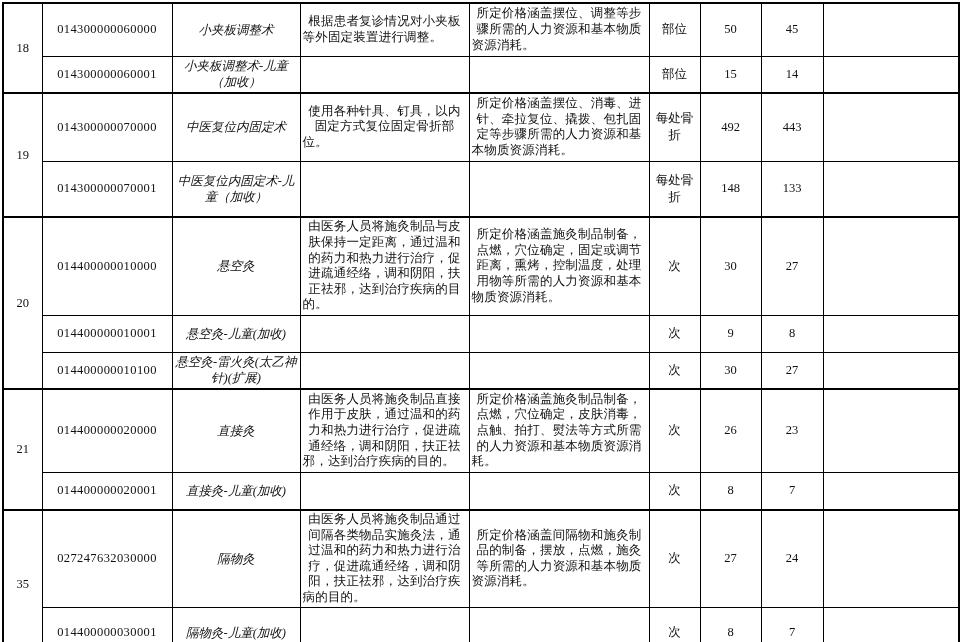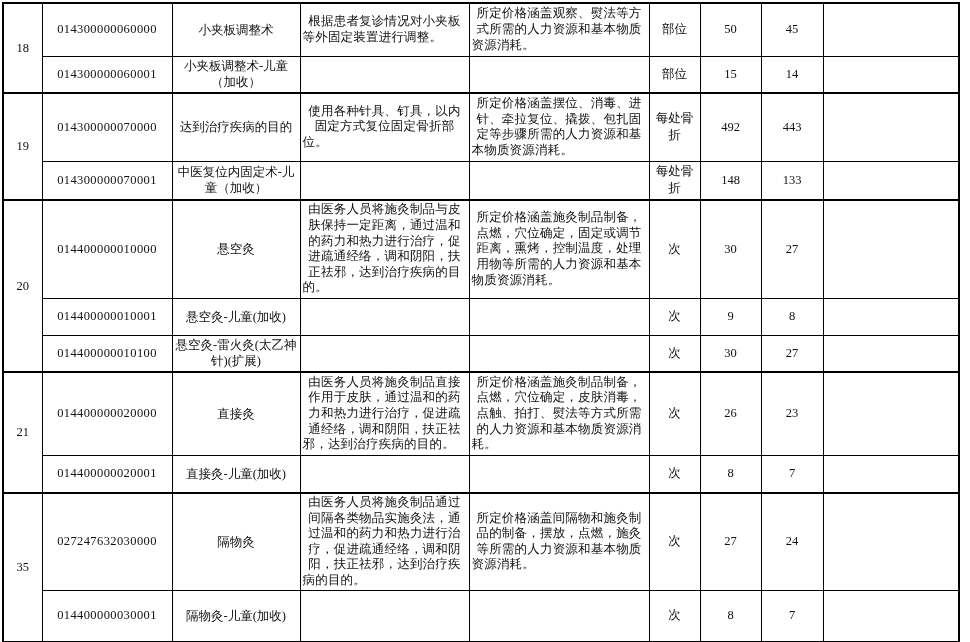--- a/index.html
+++ b/index.html
@@ -38,20 +38,21 @@
   td.cell-desc, td.cell-cov {
     text-align: justify;
     text-align-last: left;
     line-height: 15.6px;
     padding: 2px 3px 2px 4px;
     letter-spacing: 0.2px;
   }
   td.cell-name {
     line-height: 16px;
     padding: 1px 4px;
+    font-style: italic;
   }
   td.cell-code {
     letter-spacing: 0.4px;
   }
   td.cell-unit {
     padding: 1px 0;
   }
 </style>
 </head>
 <body>
@@ -68,48 +69,48 @@
       <col style="width:61px">
       <col style="width:62px">
       <col style="width:136px">
     </colgroup>
     <tbody id="table-body">
         <tr style="height: 53px;">
           <td rowspan="2" class="cell-num">18</td>
           <td class="cell-code">014300000060000</td>
           <td class="cell-name">小夹板调整术</td>
           <td class="cell-desc">根据患者复诊情况对小夹板等外固定装置进行调整。</td>
-          <td class="cell-cov">所定价格涵盖观察、熨法等方式所需的人力资源和基本物质资源消耗。</td>
+          <td class="cell-cov">所定价格涵盖摆位、调整等步骤所需的人力资源和基本物质资源消耗。</td>
           <td class="cell-unit">部位</td>
           <td class="cell-p1">50</td>
           <td class="cell-p2">45</td>
           <td class="cell-note"></td>
         </tr>
         <tr style="height: 37px;">
           <td class="cell-code">014300000060001</td>
           <td class="cell-name">小夹板调整术-儿童（加收）</td>
           <td class="cell-desc"></td>
           <td class="cell-cov"></td>
           <td class="cell-unit">部位</td>
           <td class="cell-p1">15</td>
           <td class="cell-p2">14</td>
           <td class="cell-note"></td>
         </tr>
         <tr class="group-start" style="height: 68px;">
           <td rowspan="2" class="cell-num">19</td>
           <td class="cell-code">014300000070000</td>
-          <td class="cell-name">达到治疗疾病的目的</td>
+          <td class="cell-name">中医复位内固定术</td>
           <td class="cell-desc">使用各种针具、钉具，以内固定方式复位固定骨折部位。</td>
           <td class="cell-cov">所定价格涵盖摆位、消毒、进针、牵拉复位、撬拨、包扎固定等步骤所需的人力资源和基本物质资源消耗。</td>
           <td class="cell-unit">每处骨折</td>
           <td class="cell-p1">492</td>
           <td class="cell-p2">443</td>
           <td class="cell-note"></td>
         </tr>
-        <tr style="height: 39px;">
+        <tr style="height: 56px;">
           <td class="cell-code">014300000070001</td>
           <td class="cell-name">中医复位内固定术-儿童（加收）</td>
           <td class="cell-desc"></td>
           <td class="cell-cov"></td>
           <td class="cell-unit">每处骨折</td>
           <td class="cell-p1">148</td>
           <td class="cell-p2">133</td>
           <td class="cell-note"></td>
         </tr>
         <tr class="group-start" style="height: 98px;">

